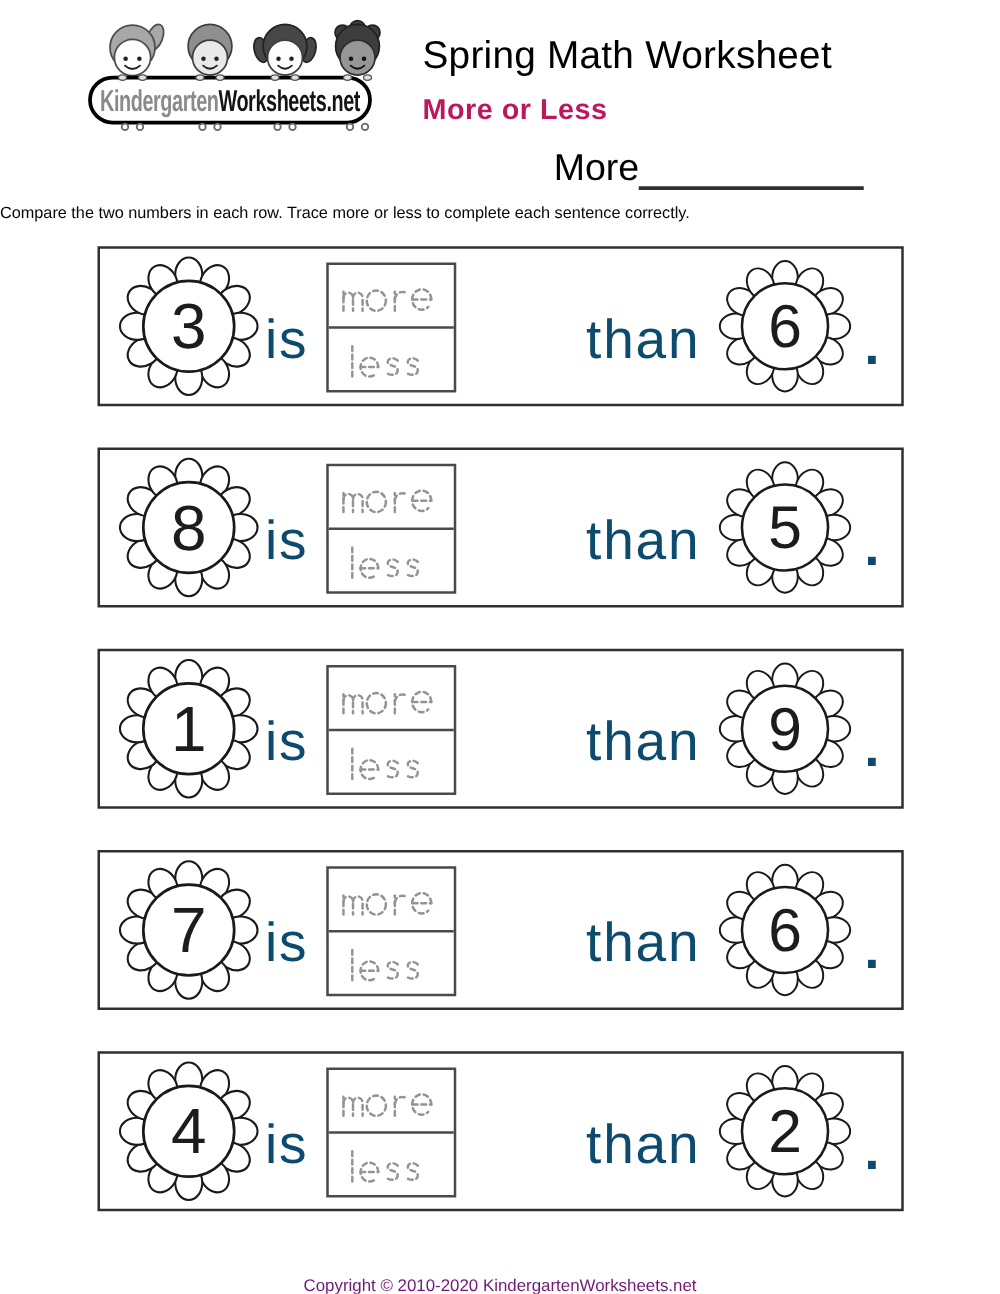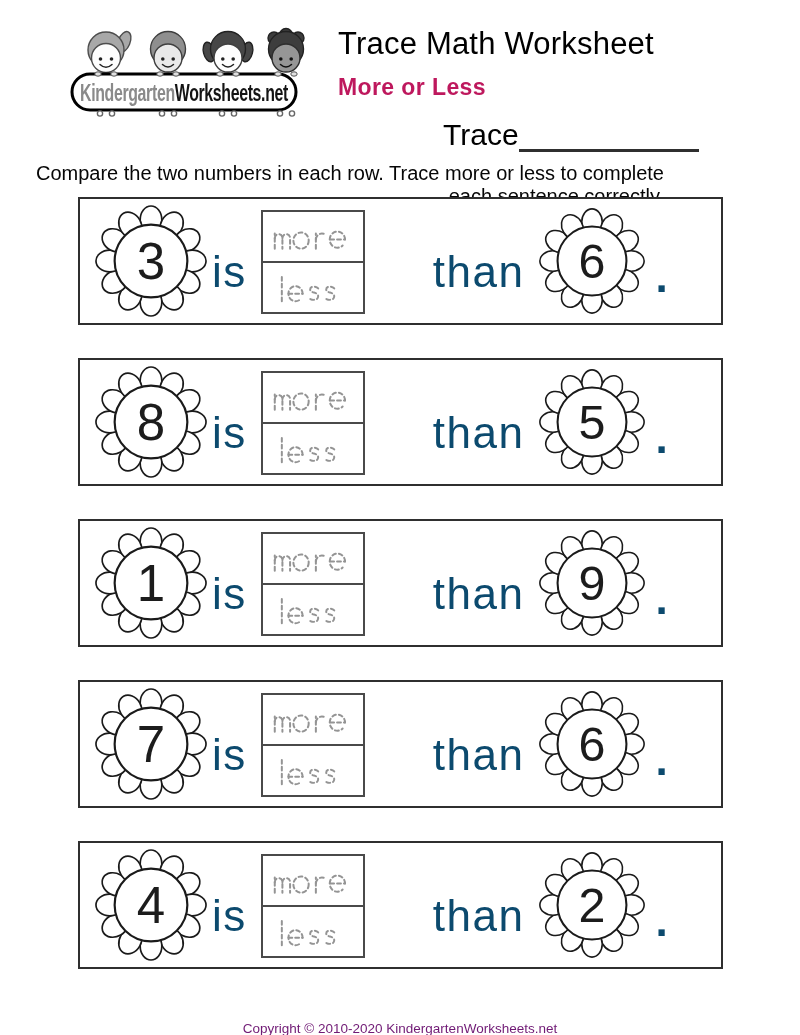--- a/index.html
+++ b/index.html
@@ -3,42 +3,42 @@
 <meta charset="utf-8">
 <style>
   html,body{margin:0;padding:0;}
   body{
     width:800px;height:1035px;background:#ffffff;position:relative;
     font-family:"Liberation Sans",sans-serif;color:#111;overflow:hidden;
   }
   .page{position:absolute;inset:0;}
 
   
-  .logo{position:absolute;left:58px;top:16px;width:252px;}
+  .logo{position:absolute;left:58px;top:4px;width:252px;}
   .logo svg{display:block;}
   .logo-url{
     margin-top:3px;text-align:center;font-size:15px;color:#757575;
     letter-spacing:0.4px;
   }
   .title-block{position:absolute;left:338px;top:26px;}
   .title-block h1{
     margin:0;font-size:31px;font-weight:400;letter-spacing:0.2px;color:#000;
   }
   .title-block h2{
     margin:12px 0 0 0;font-size:23px;font-weight:700;letter-spacing:0.4px;color:#be185d;
   }
   .name-line{position:absolute;left:443px;top:118px;font-size:30px;color:#000;}
   .name-blank{
     display:inline-block;width:180px;height:30px;vertical-align:bottom;
     border-bottom:3px solid #2f2f2f;
   }
 
   .instructions{
-    position:absolute;top:162px;left:0;width:664px;margin:0;text-align:right;
-    font-size:20px;color:#060606;
+    position:absolute;top:162px;left:0;width:664px;margin:0;text-align:left;
+    font-size:13px;color:#060606;
   }
 
   
   #rows{position:absolute;left:78px;top:197px;width:645px;}
   .row{
     box-sizing:border-box;height:128px;margin-bottom:33px;
     border:2px solid #2f2f2f;display:flex;align-items:center;
     padding-left:14px;background:#fff;
   }
   .flower{display:inline-block;line-height:0;}
@@ -46,21 +46,21 @@
   .flower.right{margin-left:14px;}
   .flower.right svg{width:108px;height:108px;}
   .flower-num{
     font-family:"Liberation Sans",sans-serif;font-weight:400;fill:#1c1c1c;
   }
   .word{
     font-size:44px;letter-spacing:1.5px;color:#0c4a6e;position:relative;top:11px;
     font-weight:400;
   }
   .word.is{margin-left:4px;}
-  .word.than{margin-left:68px;}
+  .word.than{margin-left:104px;}
   .word.period{margin-left:9px;top:16px;font-weight:700;}
 
   .trace-box{
     box-sizing:border-box;width:104px;height:104px;margin-left:14px;
     border:2px solid #4a4a4a;display:flex;flex-direction:column;
     position:relative;top:1px;background:#fff;
   }
   .trace-half{flex:1;display:flex;align-items:center;justify-content:center;}
   .trace-half.bottom{border-top:2px solid #4a4a4a;}
   .trace-half svg{display:block;}
@@ -142,26 +142,26 @@
             <circle cx="164" cy="97.5" r="2.6"></circle>
               <circle cx="176" cy="97.5" r="2.6"></circle>
             <circle cx="222" cy="97.5" r="2.6"></circle>
               <circle cx="234" cy="97.5" r="2.6"></circle>
           </g>
         </g>
       </svg>
     </div>
 
     <div class="title-block">
-      <h1>Trace Math Worksheet</h1>
+      <h1>Spring Math Worksheet</h1>
       <h2>More or Less</h2>
     </div>
 
     <div class="name-line">
-      <span>Trace</span><span class="name-blank"></span>
+      <span>More</span><span class="name-blank"></span>
     </div>
   </header>
 
   <p class="instructions">Compare the two numbers in each row. Trace more or less to complete each sentence correctly.</p>
 
   <main id="rows">
   <section class="row">
 
     <span class="flower left">
       <svg viewBox="0 0 116 116">

